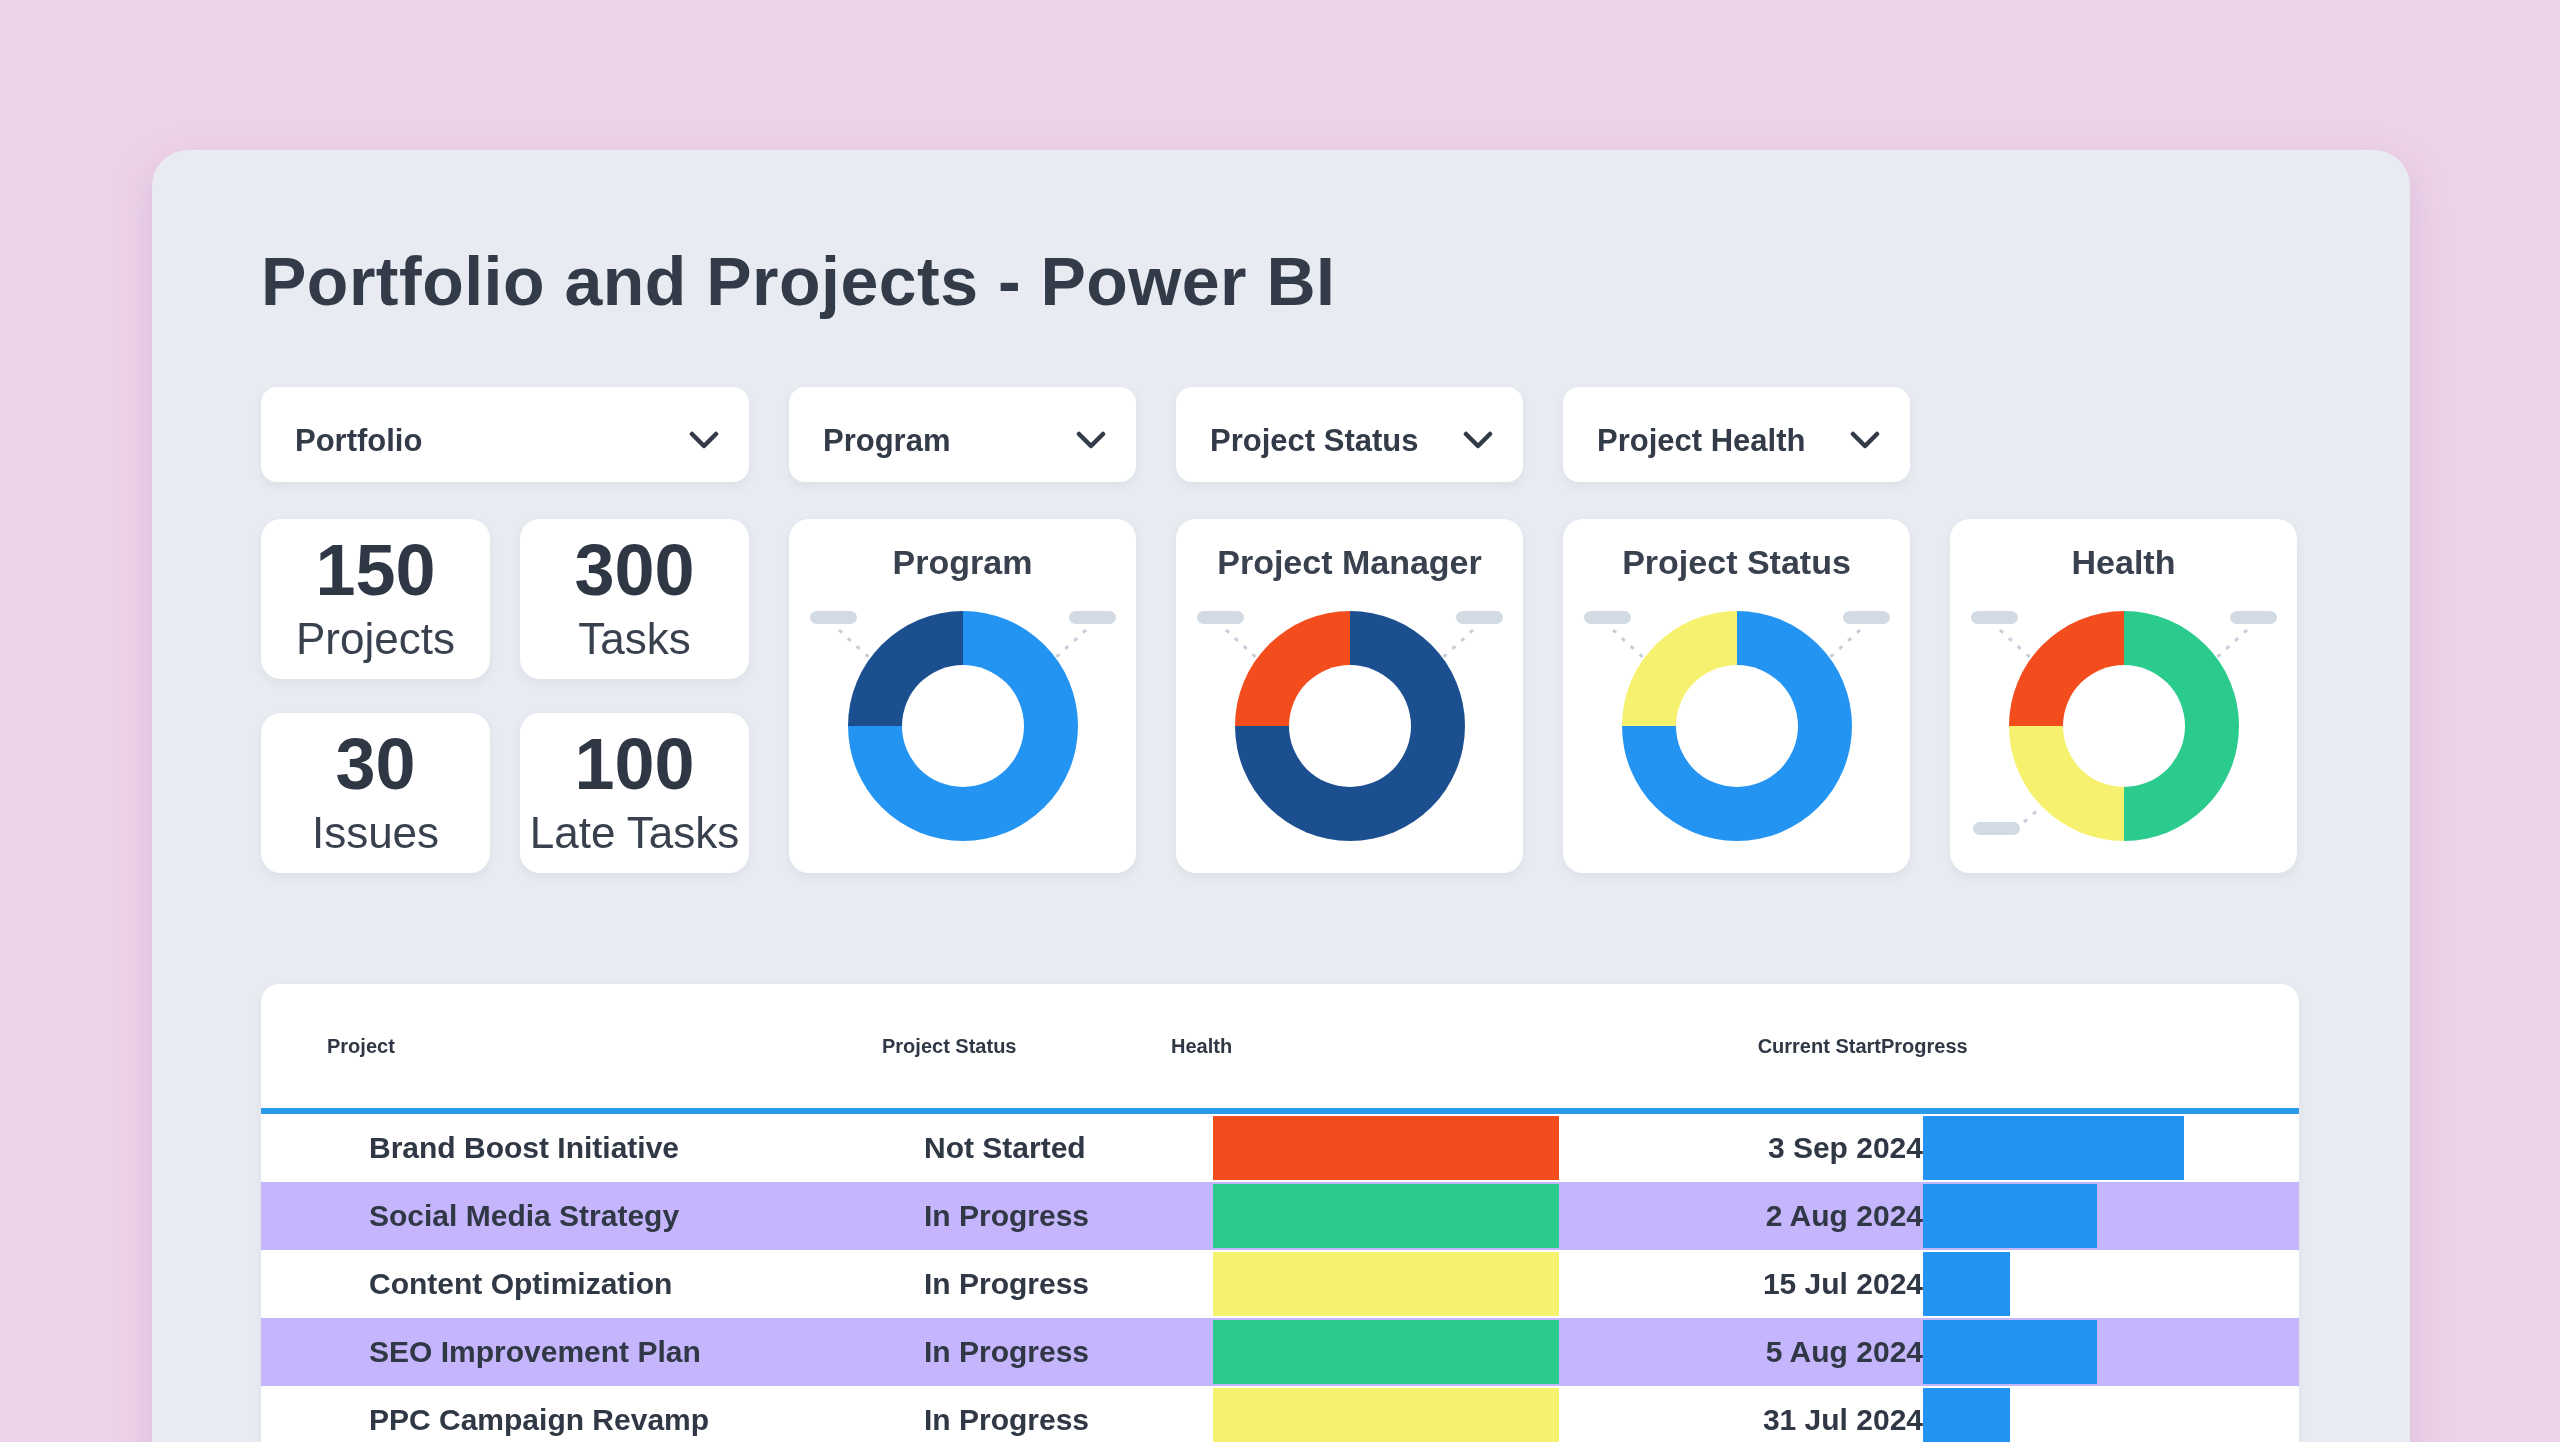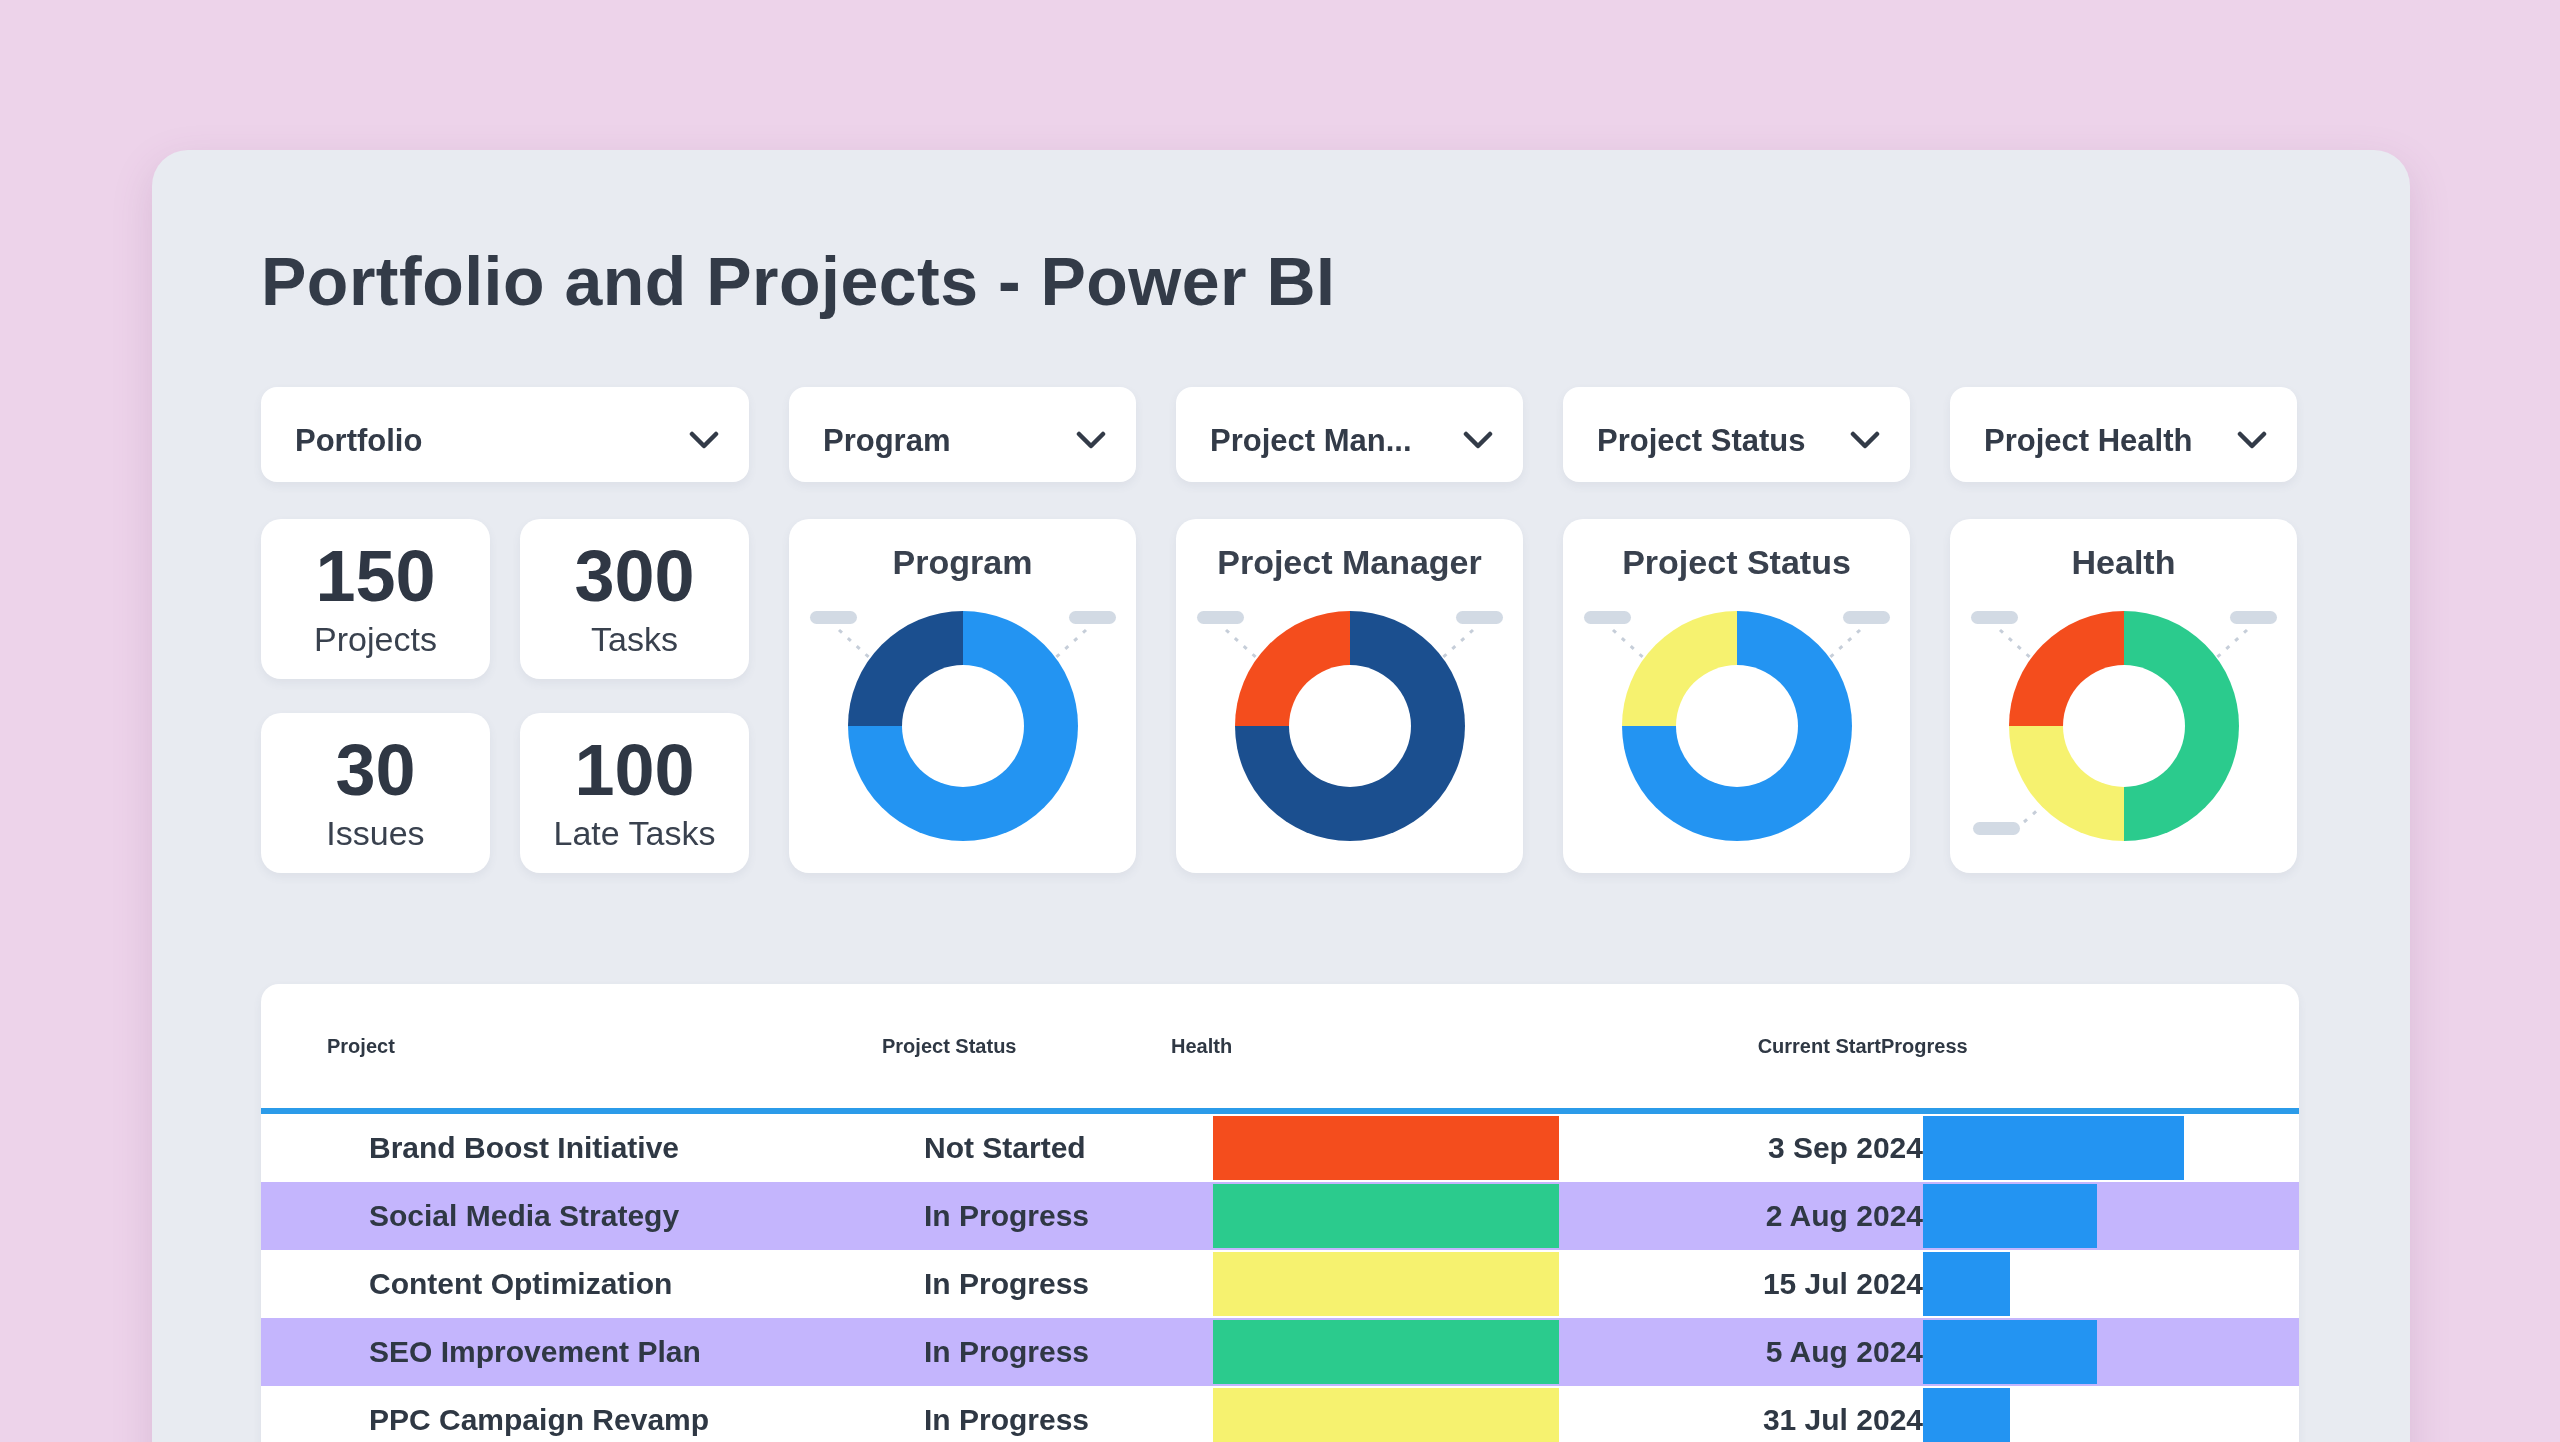--- a/index.html
+++ b/index.html
@@ -19,21 +19,21 @@
   .chev{flex:0 0 auto;margin-left:14px;}
 
   
   .content-row{position:absolute;left:109px;top:369px;display:grid;
     grid-template-columns:488px 347px 347px 347px 347px;column-gap:40px;height:354px;}
   .kpi-grid{display:grid;grid-template-columns:229px 229px;grid-template-rows:160px 160px;
     column-gap:30px;row-gap:34px;}
   .kpi-card{background:#FFFFFF;border-radius:20px;display:flex;flex-direction:column;
     align-items:center;justify-content:center;box-shadow:0 4px 10px rgba(70,90,120,.07);}
   .kpi-value{font-size:72px;font-weight:bold;color:#2F3744;line-height:1;}
-  .kpi-label{font-size:34px;color:#39414E;margin-top:8px;}
+  .kpi-label{font-size:44px;color:#39414E;margin-top:8px;}
 
   .chart-card{position:relative;background:#FFFFFF;border-radius:20px;
     box-shadow:0 4px 10px rgba(70,90,120,.07);}
   .chart-title{position:absolute;top:24px;left:0;width:100%;text-align:center;
     font-size:34px;font-weight:bold;color:#39414E;}
   .donut{position:absolute;left:50%;top:92px;width:230px;height:230px;margin-left:-115px;
     border-radius:50%;}
   .donut-hole{position:absolute;left:50%;top:50%;width:122px;height:122px;
     margin:-61px 0 0 -61px;background:#FFFFFF;border-radius:50%;}
   .pill{position:absolute;width:47px;height:13px;border-radius:7px;background:#D2DAE4;}
@@ -75,26 +75,20 @@
       <polyline points="3,3 15,15 27,3" fill="none" stroke="#333B48" stroke-width="4.5" stroke-linecap="round" stroke-linejoin="round"></polyline>
     </svg>
   </div>
         <div class="filter">
     <span class="filter-label">Program</span>
     <svg class="chev" width="30" height="19" viewBox="0 0 30 19">
       <polyline points="3,3 15,15 27,3" fill="none" stroke="#333B48" stroke-width="4.5" stroke-linecap="round" stroke-linejoin="round"></polyline>
     </svg>
   </div>
         <div class="filter">
-    <span class="filter-label">Project Man...</span>
-    <svg class="chev" width="30" height="19" viewBox="0 0 30 19">
-      <polyline points="3,3 15,15 27,3" fill="none" stroke="#333B48" stroke-width="4.5" stroke-linecap="round" stroke-linejoin="round"></polyline>
-    </svg>
-  </div>
-        <div class="filter">
     <span class="filter-label">Project Status</span>
     <svg class="chev" width="30" height="19" viewBox="0 0 30 19">
       <polyline points="3,3 15,15 27,3" fill="none" stroke="#333B48" stroke-width="4.5" stroke-linecap="round" stroke-linejoin="round"></polyline>
     </svg>
   </div>
         <div class="filter">
     <span class="filter-label">Project Health</span>
     <svg class="chev" width="30" height="19" viewBox="0 0 30 19">
       <polyline points="3,3 15,15 27,3" fill="none" stroke="#333B48" stroke-width="4.5" stroke-linecap="round" stroke-linejoin="round"></polyline>
     </svg>

